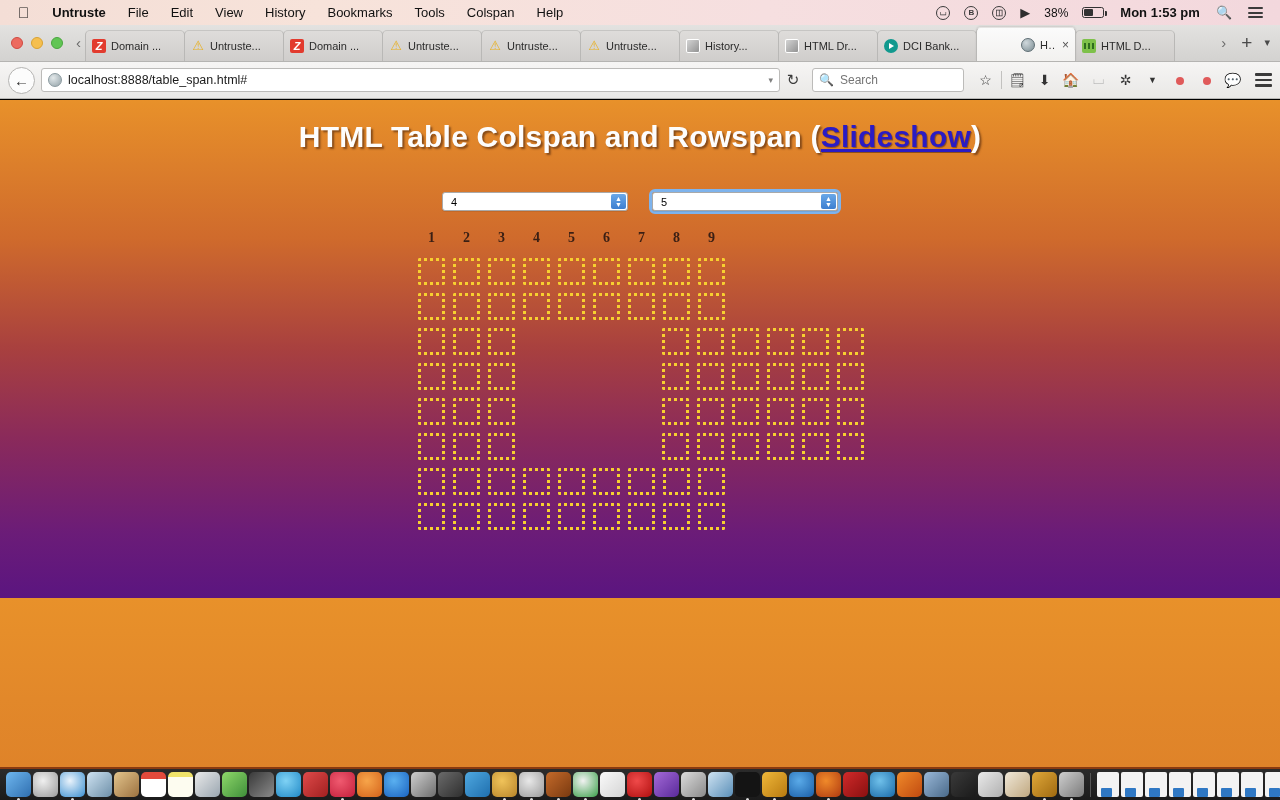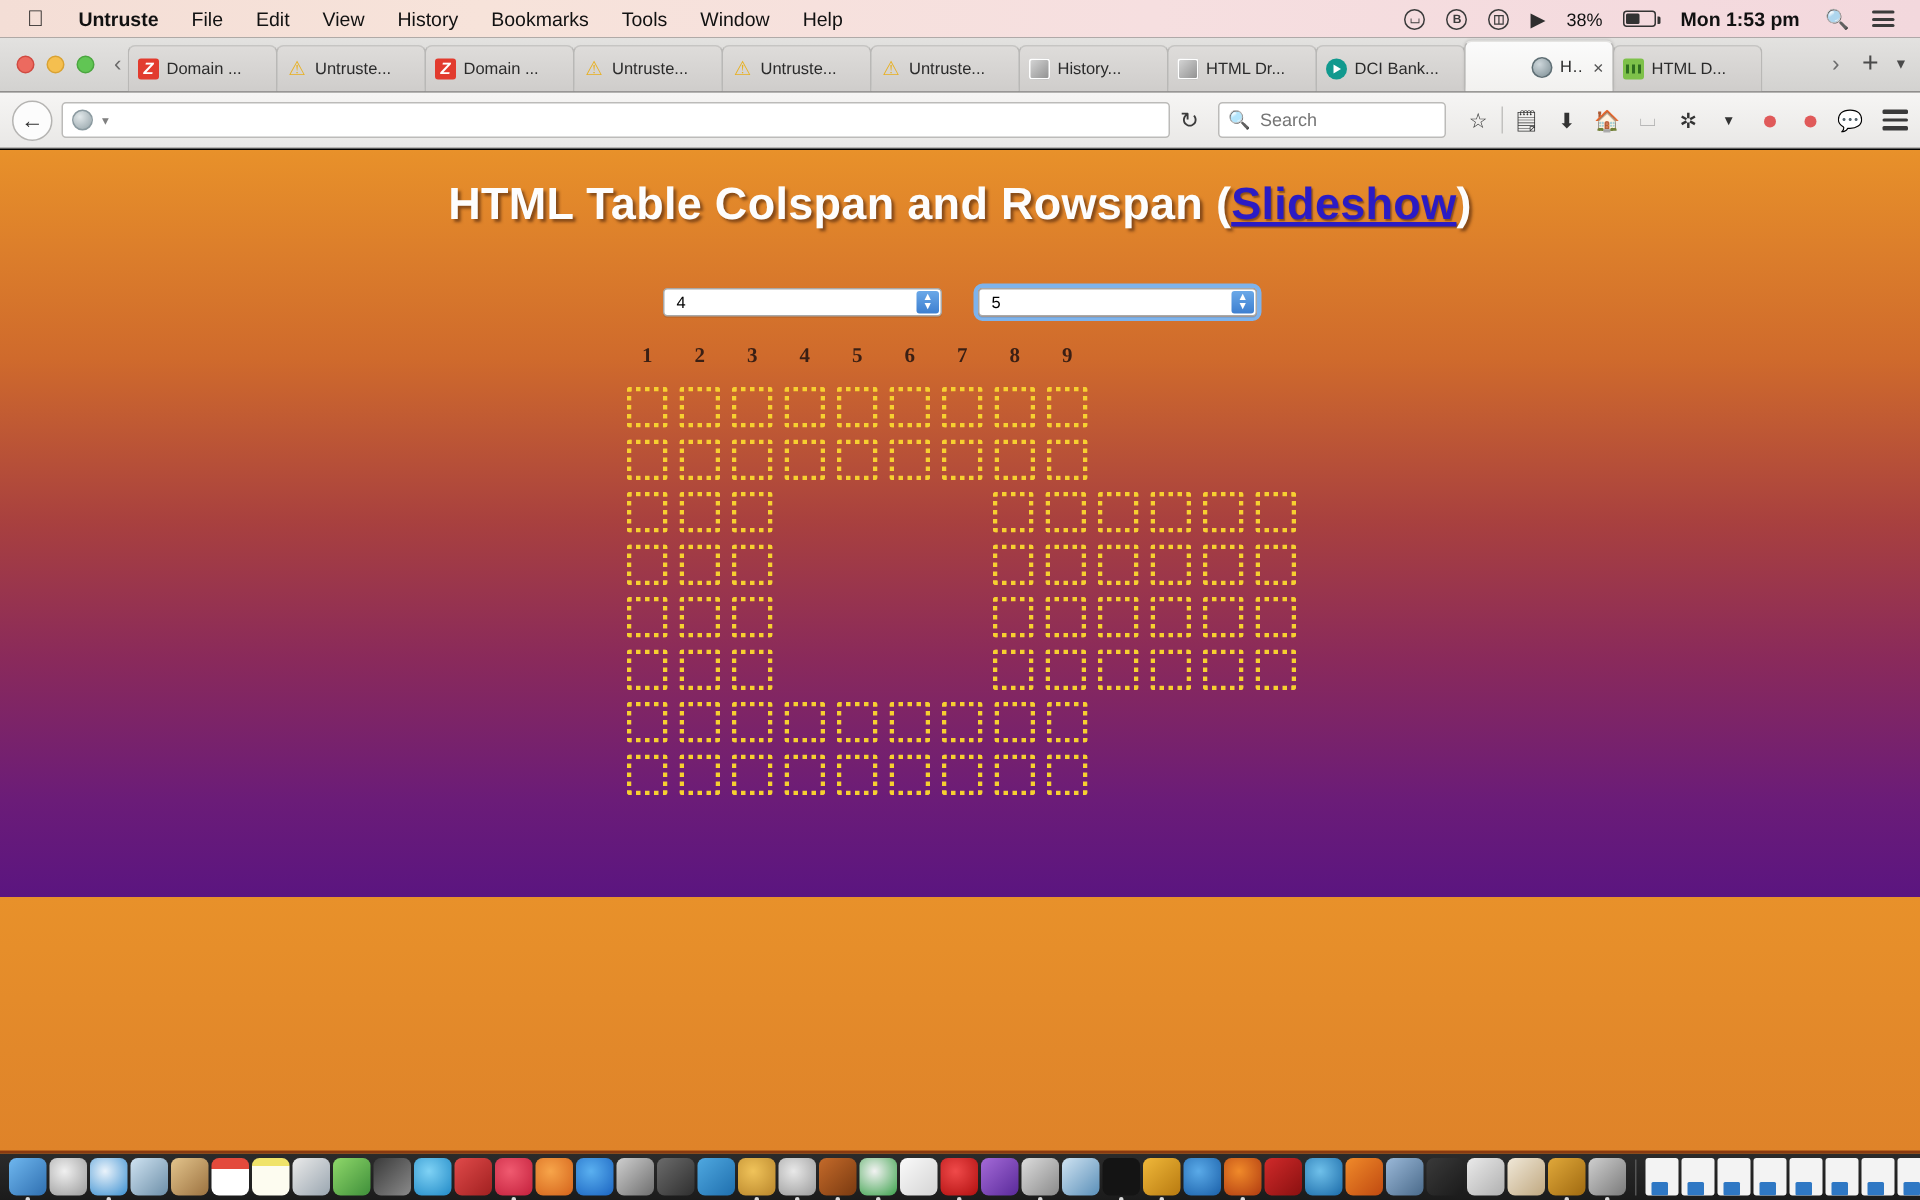--- a/index.html
+++ b/index.html
@@ -212,21 +212,21 @@
 
   <div class="menubar">
     <span class="apple"></span>
     <span class="mi bold">Untruste</span>
     <span class="mi">File</span>
     <span class="mi">Edit</span>
     <span class="mi">View</span>
     <span class="mi">History</span>
     <span class="mi">Bookmarks</span>
     <span class="mi">Tools</span>
-    <span class="mi">Window</span>
+    <span class="mi">Colspan</span>
     <span class="mi">Help</span>
     <span class="spacer"></span>
     <span class="status">
         <span class="circ-ic">⌴</span>
       </span>
     <span class="status">
         <span class="circ-ic">B</span>
       </span>
     <span class="status">
         <span class="circ-ic">◫</span>
@@ -307,20 +307,21 @@
       </div>
       <span class="tabscroll-r">›</span>
       <span class="newtab">+</span>
       <span class="tabmenu">▾</span>
     </div>
 
     <div class="navbar">
       <span class="backbtn">←</span>
       <div class="urlbar">
         <span class="uglobe"></span>
+        <span class="utext">localhost:8888/table_span.html#</span>
         <span class="udrop">▾</span>
       </div>
       <span class="reloadbtn">↻</span>
       <div class="searchbar">
         <span class="sicon">🔍</span>
         <input style="border: 0px; outline: 0px; font-size: 12px; width: 100%; color: rgb(85, 85, 85); font-family: &quot;Liberation Sans&quot;, sans-serif;" placeholder="Search">
       </div>
       <div class="navicons">
         <span class="ni">☆</span>
         <span class="divider"></span>

